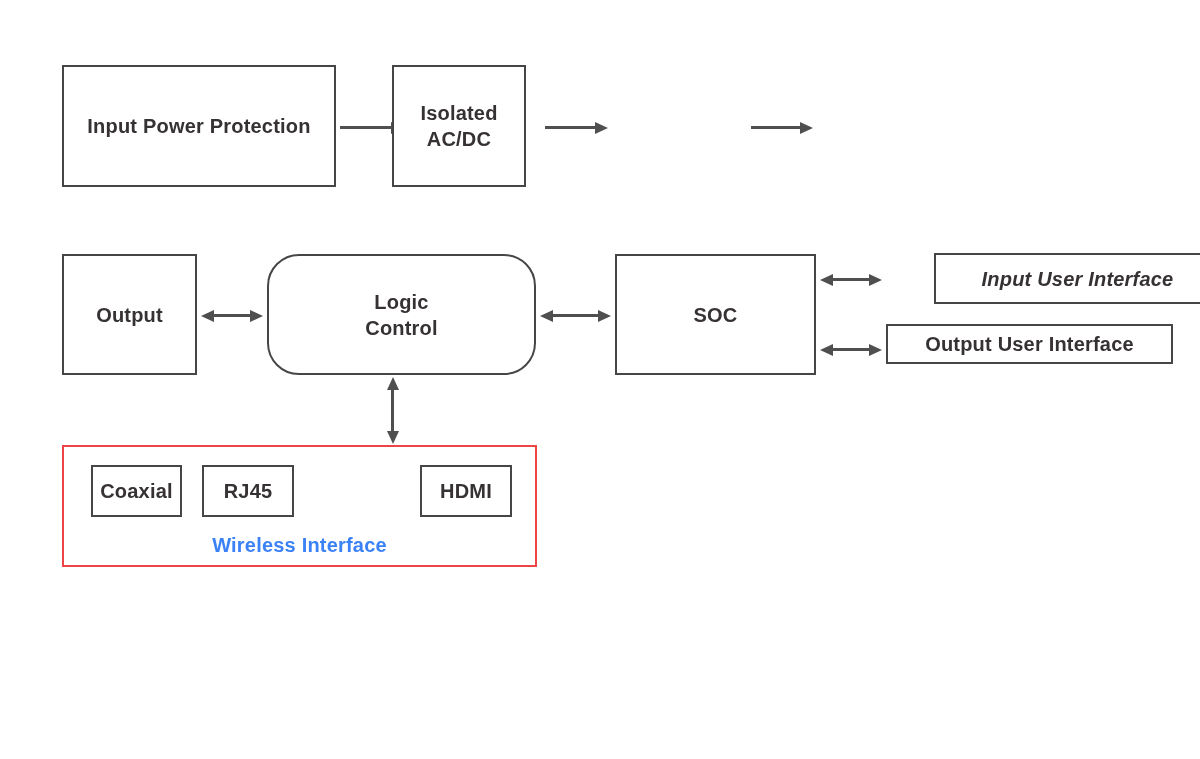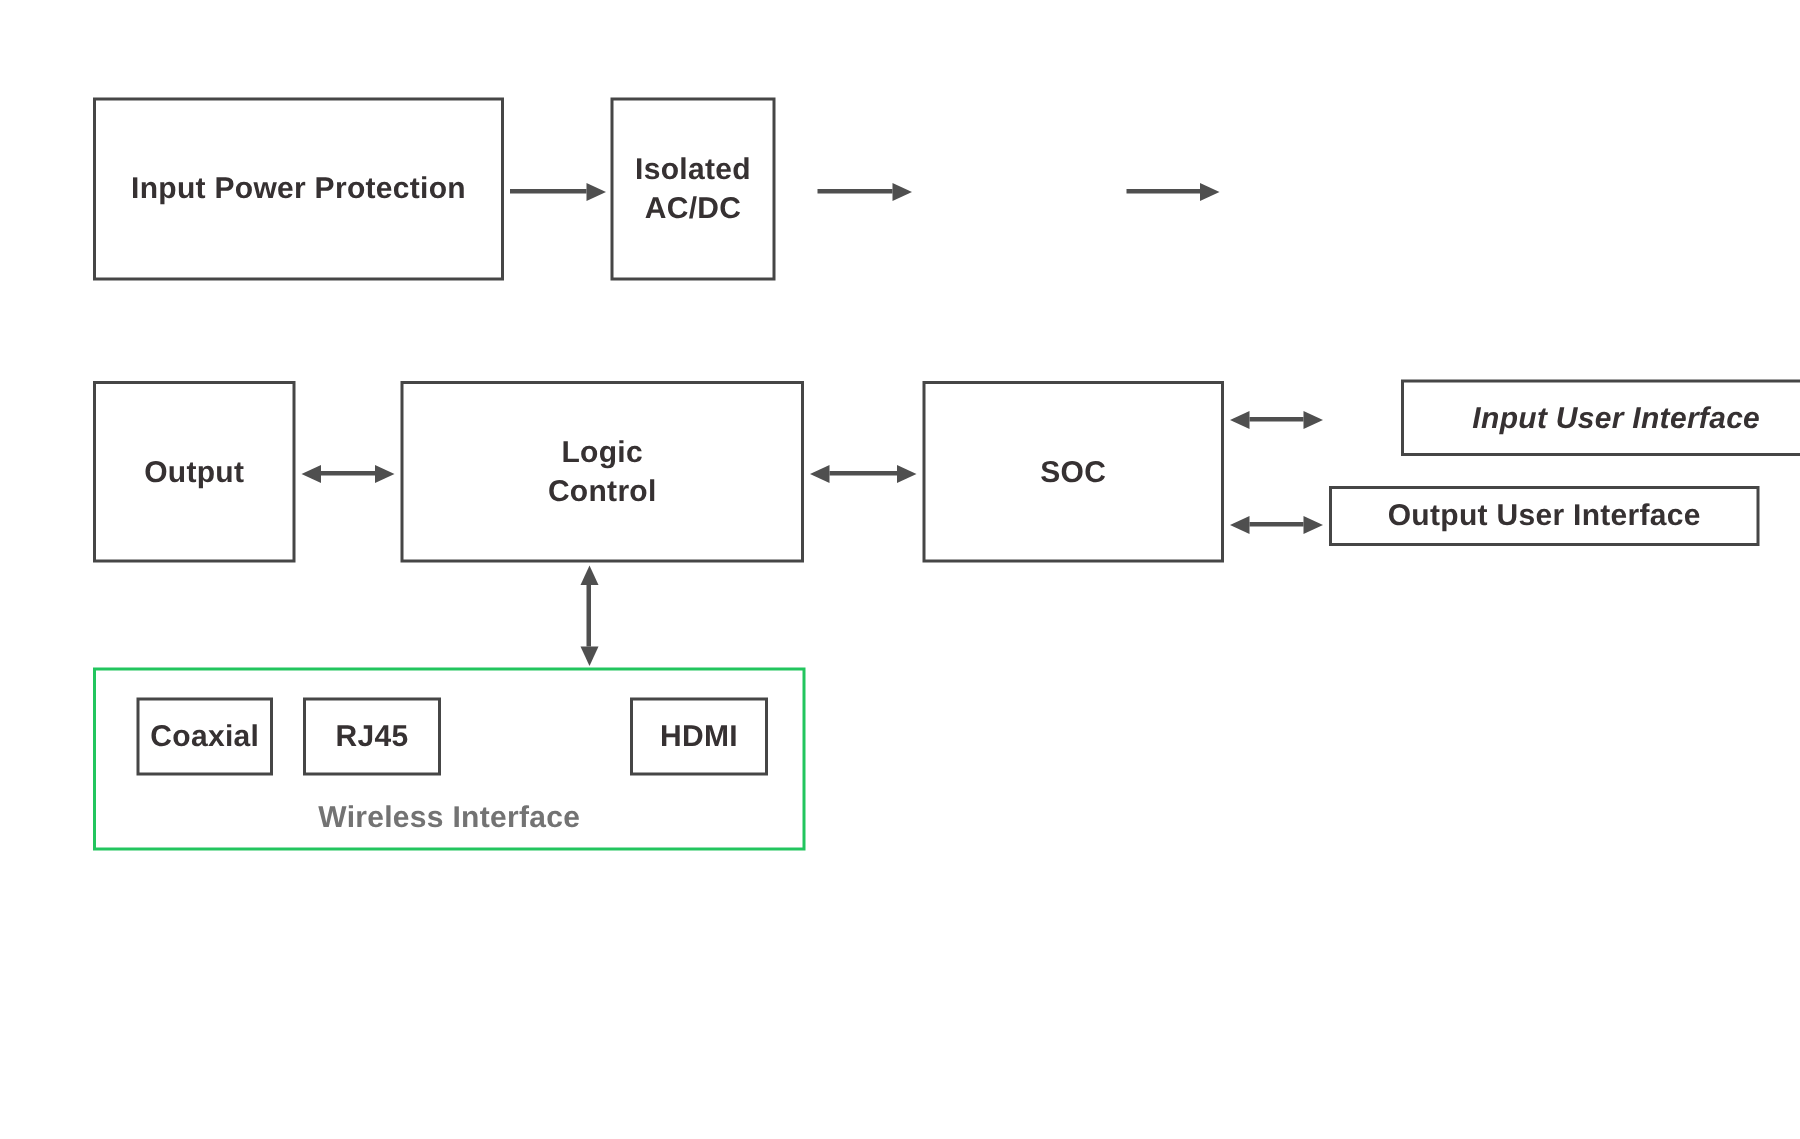--- a/index.html
+++ b/index.html
@@ -27,32 +27,32 @@
     font-weight: bold;
     font-size: 20px;
     line-height: 1.3;
     color: #363132;
     white-space: pre-line;
     letter-spacing: 0.2px;
   }
   .container-box {
     position: absolute;
     box-sizing: border-box;
-    border: 2px solid #22c55e;
+    border: 2px solid #ef4444;
     background: #ffffff;
   }
   .container-label {
     position: absolute;
     left: 0;
     right: 0;
     bottom: 8px;
     text-align: center;
     font-weight: bold;
     font-size: 20px;
-    color: #737373;
+    color: #3b82f6;
     letter-spacing: 0.2px;
   }
   
   .arrow-h {
     position: absolute;
     height: 3px;
     background: #4f4f4f;
   }
   .arrow-h.head-right::after {
     content: "";
@@ -107,33 +107,33 @@
 </style>
 </head>
 <body>
 
 <div class="canvas">
 
   <div class="box" style="left:62px; top:65px; width:274px; height:122px;">Input Power Protection</div>
 
   <div class="arrow-h head-right" style="left:340px; top:126px; width:51px;"></div>
 
-  <div class="box" style="left:407px; top:65px; width:110px; height:122px;">Isolated
+  <div class="box" style="left:392px; top:65px; width:134px; height:122px;">Isolated
 AC/DC</div>
 
   <div class="arrow-h head-right" style="left:545px; top:126px; width:50px;"></div>
 
 
   <div class="arrow-h head-right" style="left:751px; top:126px; width:49px;"></div>
 
   <div class="box" style="left:62px; top:254px; width:135px; height:121px;">Output</div>
 
   <div class="arrow-h head-left head-right" style="left:214px; top:314px; width:36px;"></div>
 
-  <div class="box" style="left:267px; top:254px; width:269px; height:121px;">Logic
+  <div class="box" style="left:267px; top:254px; width:269px; height:121px;border-radius:32px;">Logic
 Control</div>
 
   <div class="arrow-h head-left head-right" style="left:553px; top:314px; width:45px;"></div>
 
   <div class="box" style="left:615px; top:254px; width:201px; height:121px;">SOC</div>
 
   <div class="arrow-h head-left head-right" style="left:833px; top:278px; width:36px;"></div>
 
   <div class="box" style="left:934px; top:253px; width:287px; height:51px;font-style:italic;">Input User Interface</div>
 

